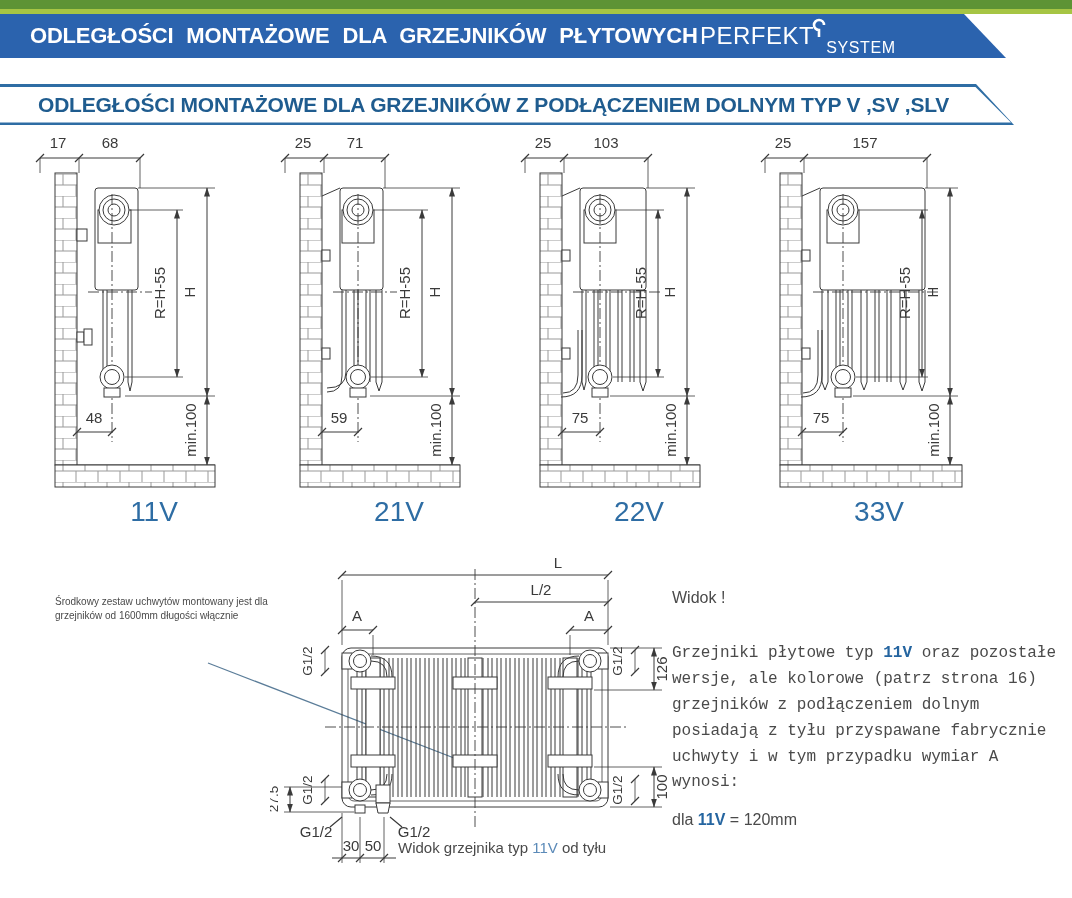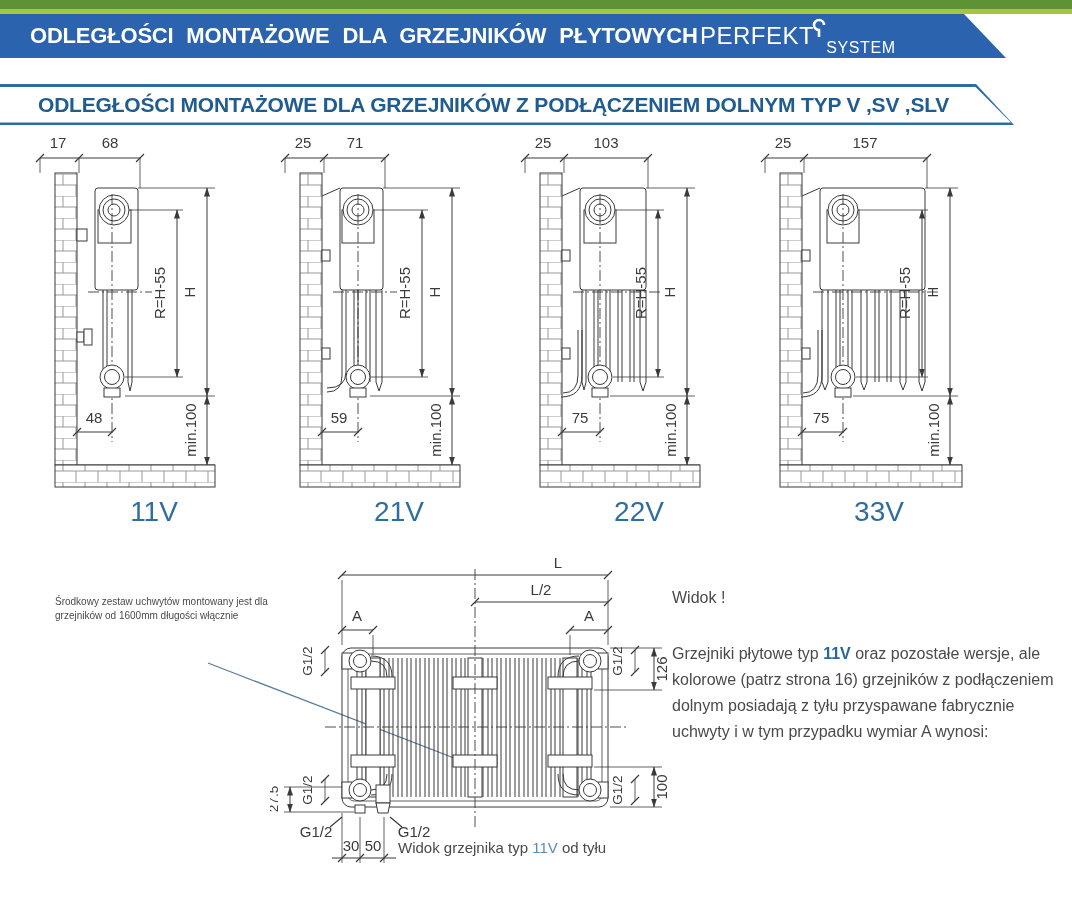--- a/index.html
+++ b/index.html
@@ -38,21 +38,21 @@
   
   .bottom{position:absolute;left:0;top:555px;width:1072px;height:343px;}
   .leader{position:absolute;left:0;top:0;width:1072px;height:343px;pointer-events:none;}
   .note-left{position:absolute;left:55px;top:40px;width:248px;color:#4a4a4a;
         font-size:10px;line-height:1.35;}
   .backsvg{position:absolute;left:270px;top:0;width:410px;height:345px;}
   .caption{position:absolute;left:398px;top:284px;font-size:15px;color:#4a4a4a;}
   .caption .blu{color:#5b8ab8;}
   .note-right{position:absolute;left:672px;top:30px;width:398px;color:#4a4a4a;font-size:16px;line-height:1.62;}
   .note-right .head{margin-bottom:30px;}
-  .note-right .para{line-height:1.62;margin-bottom:11px;}
+  .note-right .para{line-height:1.62;margin-bottom:11px;font-family:Liberation Mono, monospace;}
   .note-right .rule{margin-top:6px;}
   .bb{color:#2565a0;font-weight:bold;}
 </style>
 </head>
 <body>
 
 <div class="page">
 
   <svg style="position:absolute;width:0;height:0" aria-hidden="true">
     <defs>
@@ -370,16 +370,17 @@
       <path class="tk" d="M60,272 L72,262 M132,272 L120,262"></path>
       <text class="dtx" x="46" y="282" text-anchor="middle">G1/2</text>
       <text class="dtx" x="144" y="282" text-anchor="middle">G1/2</text>
     </svg>
 
     <div class="caption"><span>Widok grzejnika typ </span><span class="blu">11V</span><span> od tyłu</span></div>
 
     <div class="note-right">
       <div class="head">Widok !</div>
       <div class="para"><span>Grzejniki płytowe typ </span><span class="bb">11V</span><span> oraz pozostałe wersje, ale kolorowe (patrz strona 16) grzejników z podłączeniem dolnym posiadają z tyłu przyspawane fabrycznie uchwyty i w tym przypadku wymiar A wynosi:</span></div>
+      <div class="rule"><span>dla </span><span class="bb">11V</span><span> = 120mm</span></div>
     </div>
 
   </div>
 </div>
 
 </body></html>

